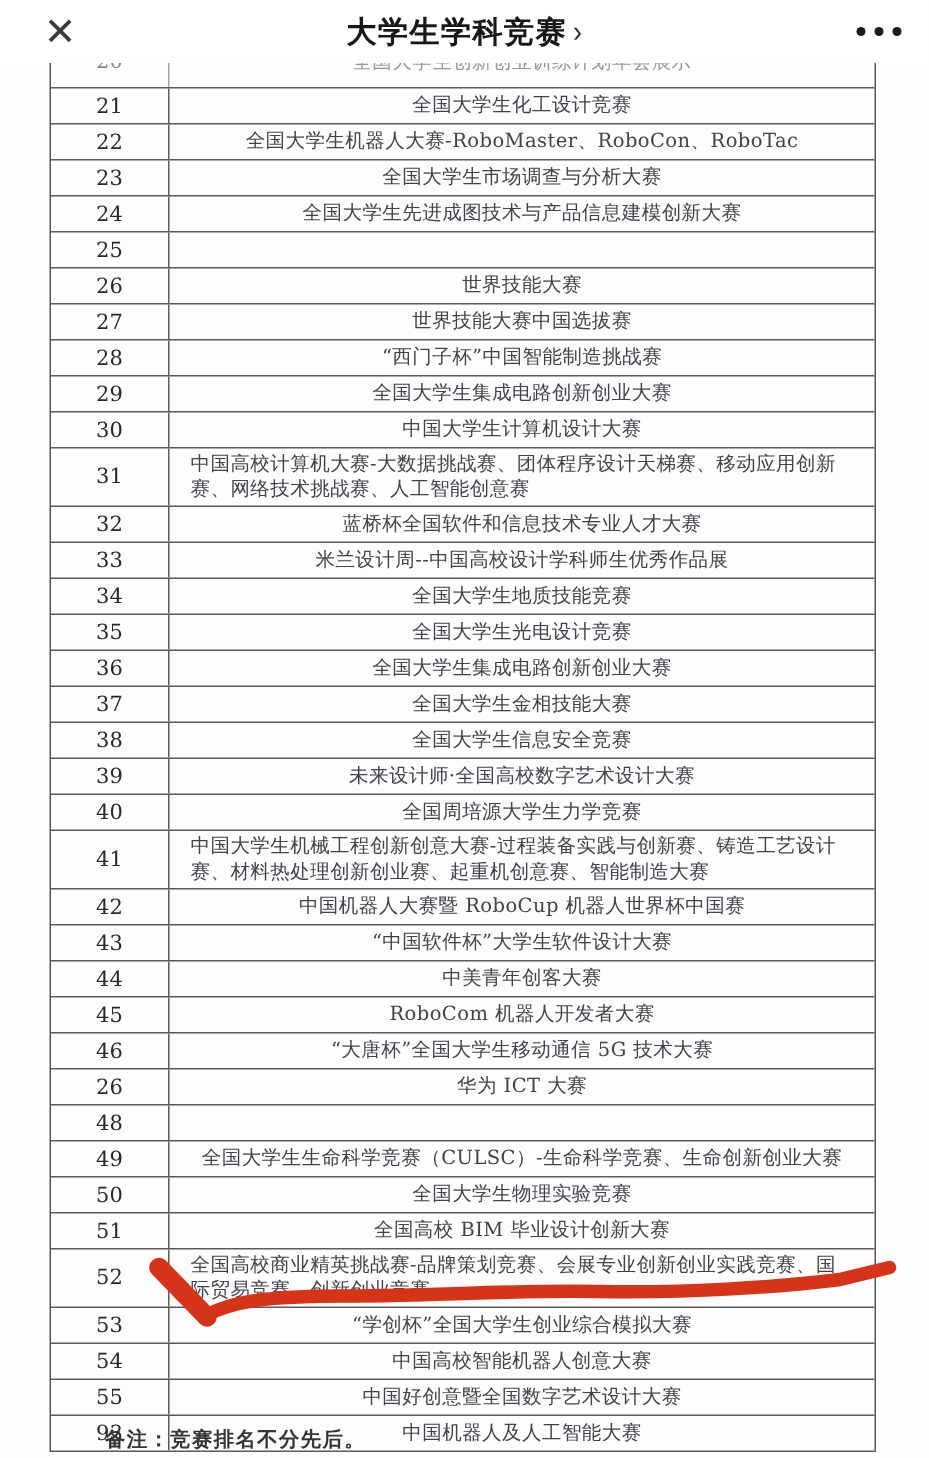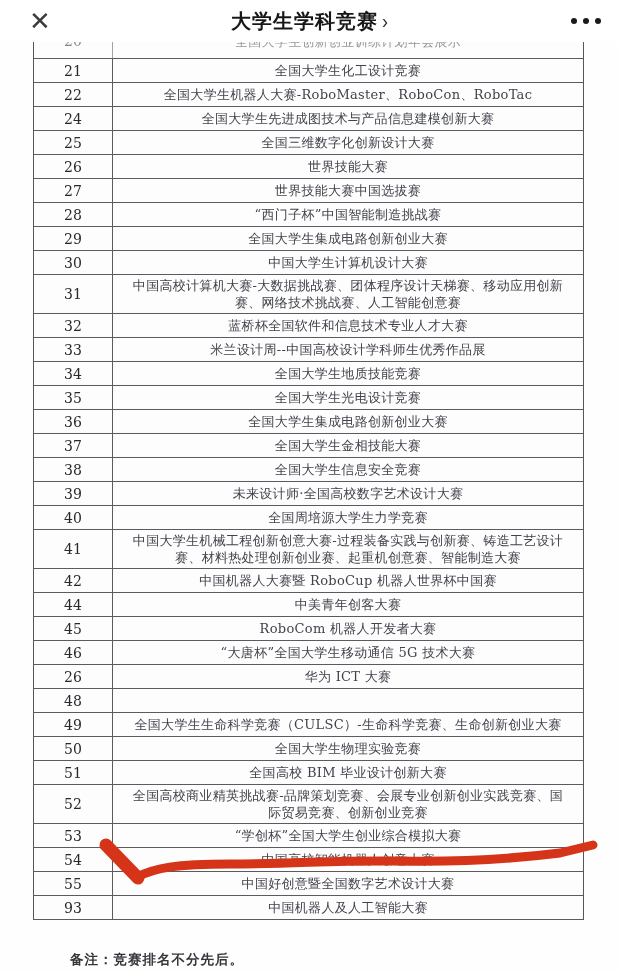--- a/index.html
+++ b/index.html
@@ -33,21 +33,21 @@
     border-left:1.5px solid #55555a;border-right:1.5px solid #55555a;
     background:#fdfdfd;box-sizing:border-box;
   }
   .tr{display:flex;border-bottom:1.4px solid #5a5a5f;}
   .td-no{
     width:79px;flex:0 0 79px;border-right:1.4px solid #5a5a5f;box-sizing:border-box;
     display:flex;align-items:center;justify-content:center;
     font-size:14px;color:#28282d;min-height:23px;padding:1px 0;
   }
   .td-name{
-    flex:1;display:flex;align-items:center;justify-content:center;text-align:center;
+    flex:1;display:flex;align-items:center;justify-content:center;
     font-size:13px;line-height:17px;color:#41434c;min-height:23px;padding:2px 14px;
     box-sizing:border-box;letter-spacing:.3px;
   }
   
   .tr.partial{height:16px;overflow:hidden;}
   .tr.partial .td-no,.tr.partial .td-name{
     min-height:34px;margin-top:-18px;opacity:.55;filter:blur(.4px);
   }
   
   .note{
@@ -82,29 +82,32 @@
   <div class="tr">
     <div class="td-no">21</div>
     <div class="td-name">全国大学生化工设计竞赛</div>
   </div>
 
   <div class="tr">
     <div class="td-no">22</div>
     <div class="td-name">全国大学生机器人大赛-RoboMaster、RoboCon、RoboTac</div>
   </div>
 
+  <div class="tr">
+    <div class="td-no">23</div>
+    <div class="td-name">全国大学生市场调查与分析大赛</div>
+  </div>
 
   <div class="tr">
     <div class="td-no">24</div>
     <div class="td-name">全国大学生先进成图技术与产品信息建模创新大赛</div>
   </div>
 
   <div class="tr">
     <div class="td-no">25</div>
-    <div class="td-name">全国三维数字化创新设计大赛</div>
   </div>
 
   <div class="tr">
     <div class="td-no">26</div>
     <div class="td-name">世界技能大赛</div>
   </div>
 
   <div class="tr">
     <div class="td-no">27</div>
     <div class="td-name">世界技能大赛中国选拔赛</div>
@@ -178,20 +181,24 @@
   <div class="tr">
     <div class="td-no">41</div>
     <div class="td-name">中国大学生机械工程创新创意大赛-过程装备实践与创新赛、铸造工艺设计赛、材料热处理创新创业赛、起重机创意赛、智能制造大赛</div>
   </div>
 
   <div class="tr">
     <div class="td-no">42</div>
     <div class="td-name">中国机器人大赛暨 RoboCup 机器人世界杯中国赛</div>
   </div>
 
+  <div class="tr">
+    <div class="td-no">43</div>
+    <div class="td-name">“中国软件杯”大学生软件设计大赛</div>
+  </div>
 
   <div class="tr">
     <div class="td-no">44</div>
     <div class="td-name">中美青年创客大赛</div>
   </div>
 
   <div class="tr">
     <div class="td-no">45</div>
     <div class="td-name">RoboCom 机器人开发者大赛</div>
   </div>

